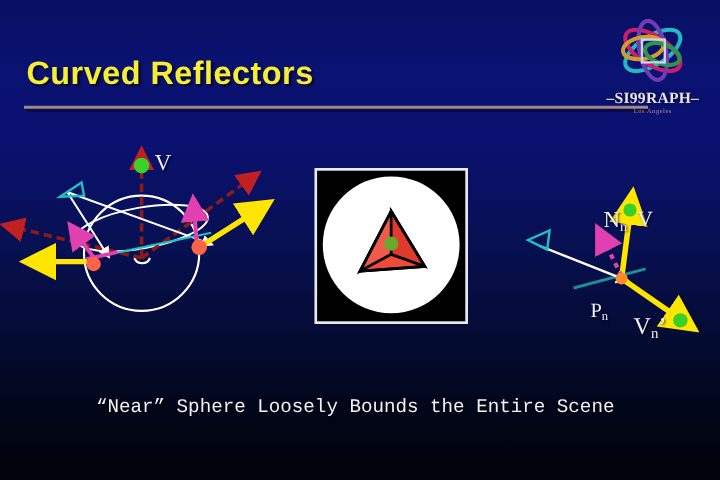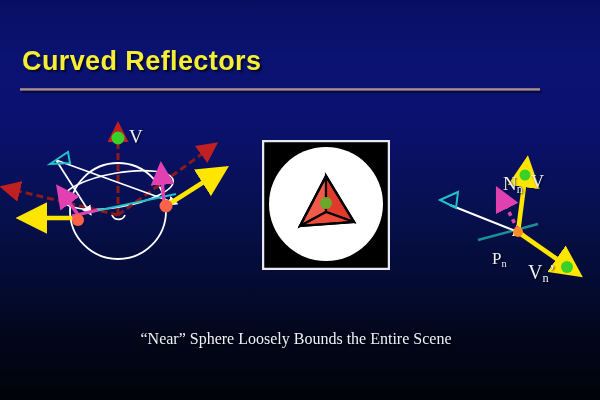--- a/index.html
+++ b/index.html
@@ -67,33 +67,51 @@
   #interp-title{left:460px;top:139px;font-size:17px;}
   #lbl-Nn{left:503px;top:173px;font-size:19px;}
   #lbl-V-right{left:531px;top:172px;font-size:18px;}
   #lbl-Pn{left:492px;top:249px;font-size:17px;}
   #lbl-Vnp{left:528px;top:261px;font-size:20px;}
   .sub{font-size:.62em;vertical-align:-.28em;}
   
   #caption{
     position:absolute;left:0;top:330px;width:592px;text-align:center;
     color:#f0f1f7;font-size:16px;
-    font-family:Liberation Serif, serif;
+    font-family:Liberation Mono, monospace;
     text-shadow:1px 1px 2px rgba(0,0,0,.75);
   }
 </style>
 </head>
 <body>
 
 <div id="slide">
 
   <div id="title">Curved Reflectors</div>
   <div id="rule-shadow"></div>
   <div id="rule"></div>
 
+  <div id="logo">
+    <svg width="96" height="62" viewBox="0 0 96 62">
+      <g fill="none" stroke-width="3.4" opacity="0.95">
+        <ellipse cx="48" cy="28" rx="26" ry="12" stroke="#24c3c8" transform="rotate(-32 48 28)"></ellipse>
+        <ellipse cx="48" cy="28" rx="26" ry="12" stroke="#d81f6a" transform="rotate(32 48 28)"></ellipse>
+        <ellipse cx="48" cy="28" rx="25" ry="11" stroke="#7a3fb5" transform="rotate(78 48 28)"></ellipse>
+        <ellipse cx="40" cy="26" rx="17" ry="9" stroke="#e0a32a" transform="rotate(-10 40 26)"></ellipse>
+        <ellipse cx="56" cy="31" rx="15" ry="8" stroke="#2f9f4a" transform="rotate(20 56 31)"></ellipse>
+      </g>
+      <g fill="none" stroke="#cfd2e8" stroke-width="2">
+        <rect x="39" y="19" width="19" height="19"></rect>
+      </g>
+    </svg>
+    <div id="logo-word">
+      <span>–</span><span>SI99RAPH</span><span>–</span>
+    </div>
+    <div id="logo-sub">Los Angeles</div>
+  </div>
 
   <div class="fig" id="fig-left">
     <svg width="250" height="170" viewBox="0 0 250 170">
       <defs>
         <marker id="mYel" markerWidth="7" markerHeight="7" refX="2" refY="3.5" orient="auto">
           <path d="M0,0 L7,3.5 L0,7 z" fill="#ffe500"></path>
         </marker>
         <marker id="mDkRed" markerWidth="7" markerHeight="7" refX="2" refY="3.5" orient="auto">
           <path d="M0,0 L7,3.5 L0,7 z" fill="#c02020"></path>
         </marker>

